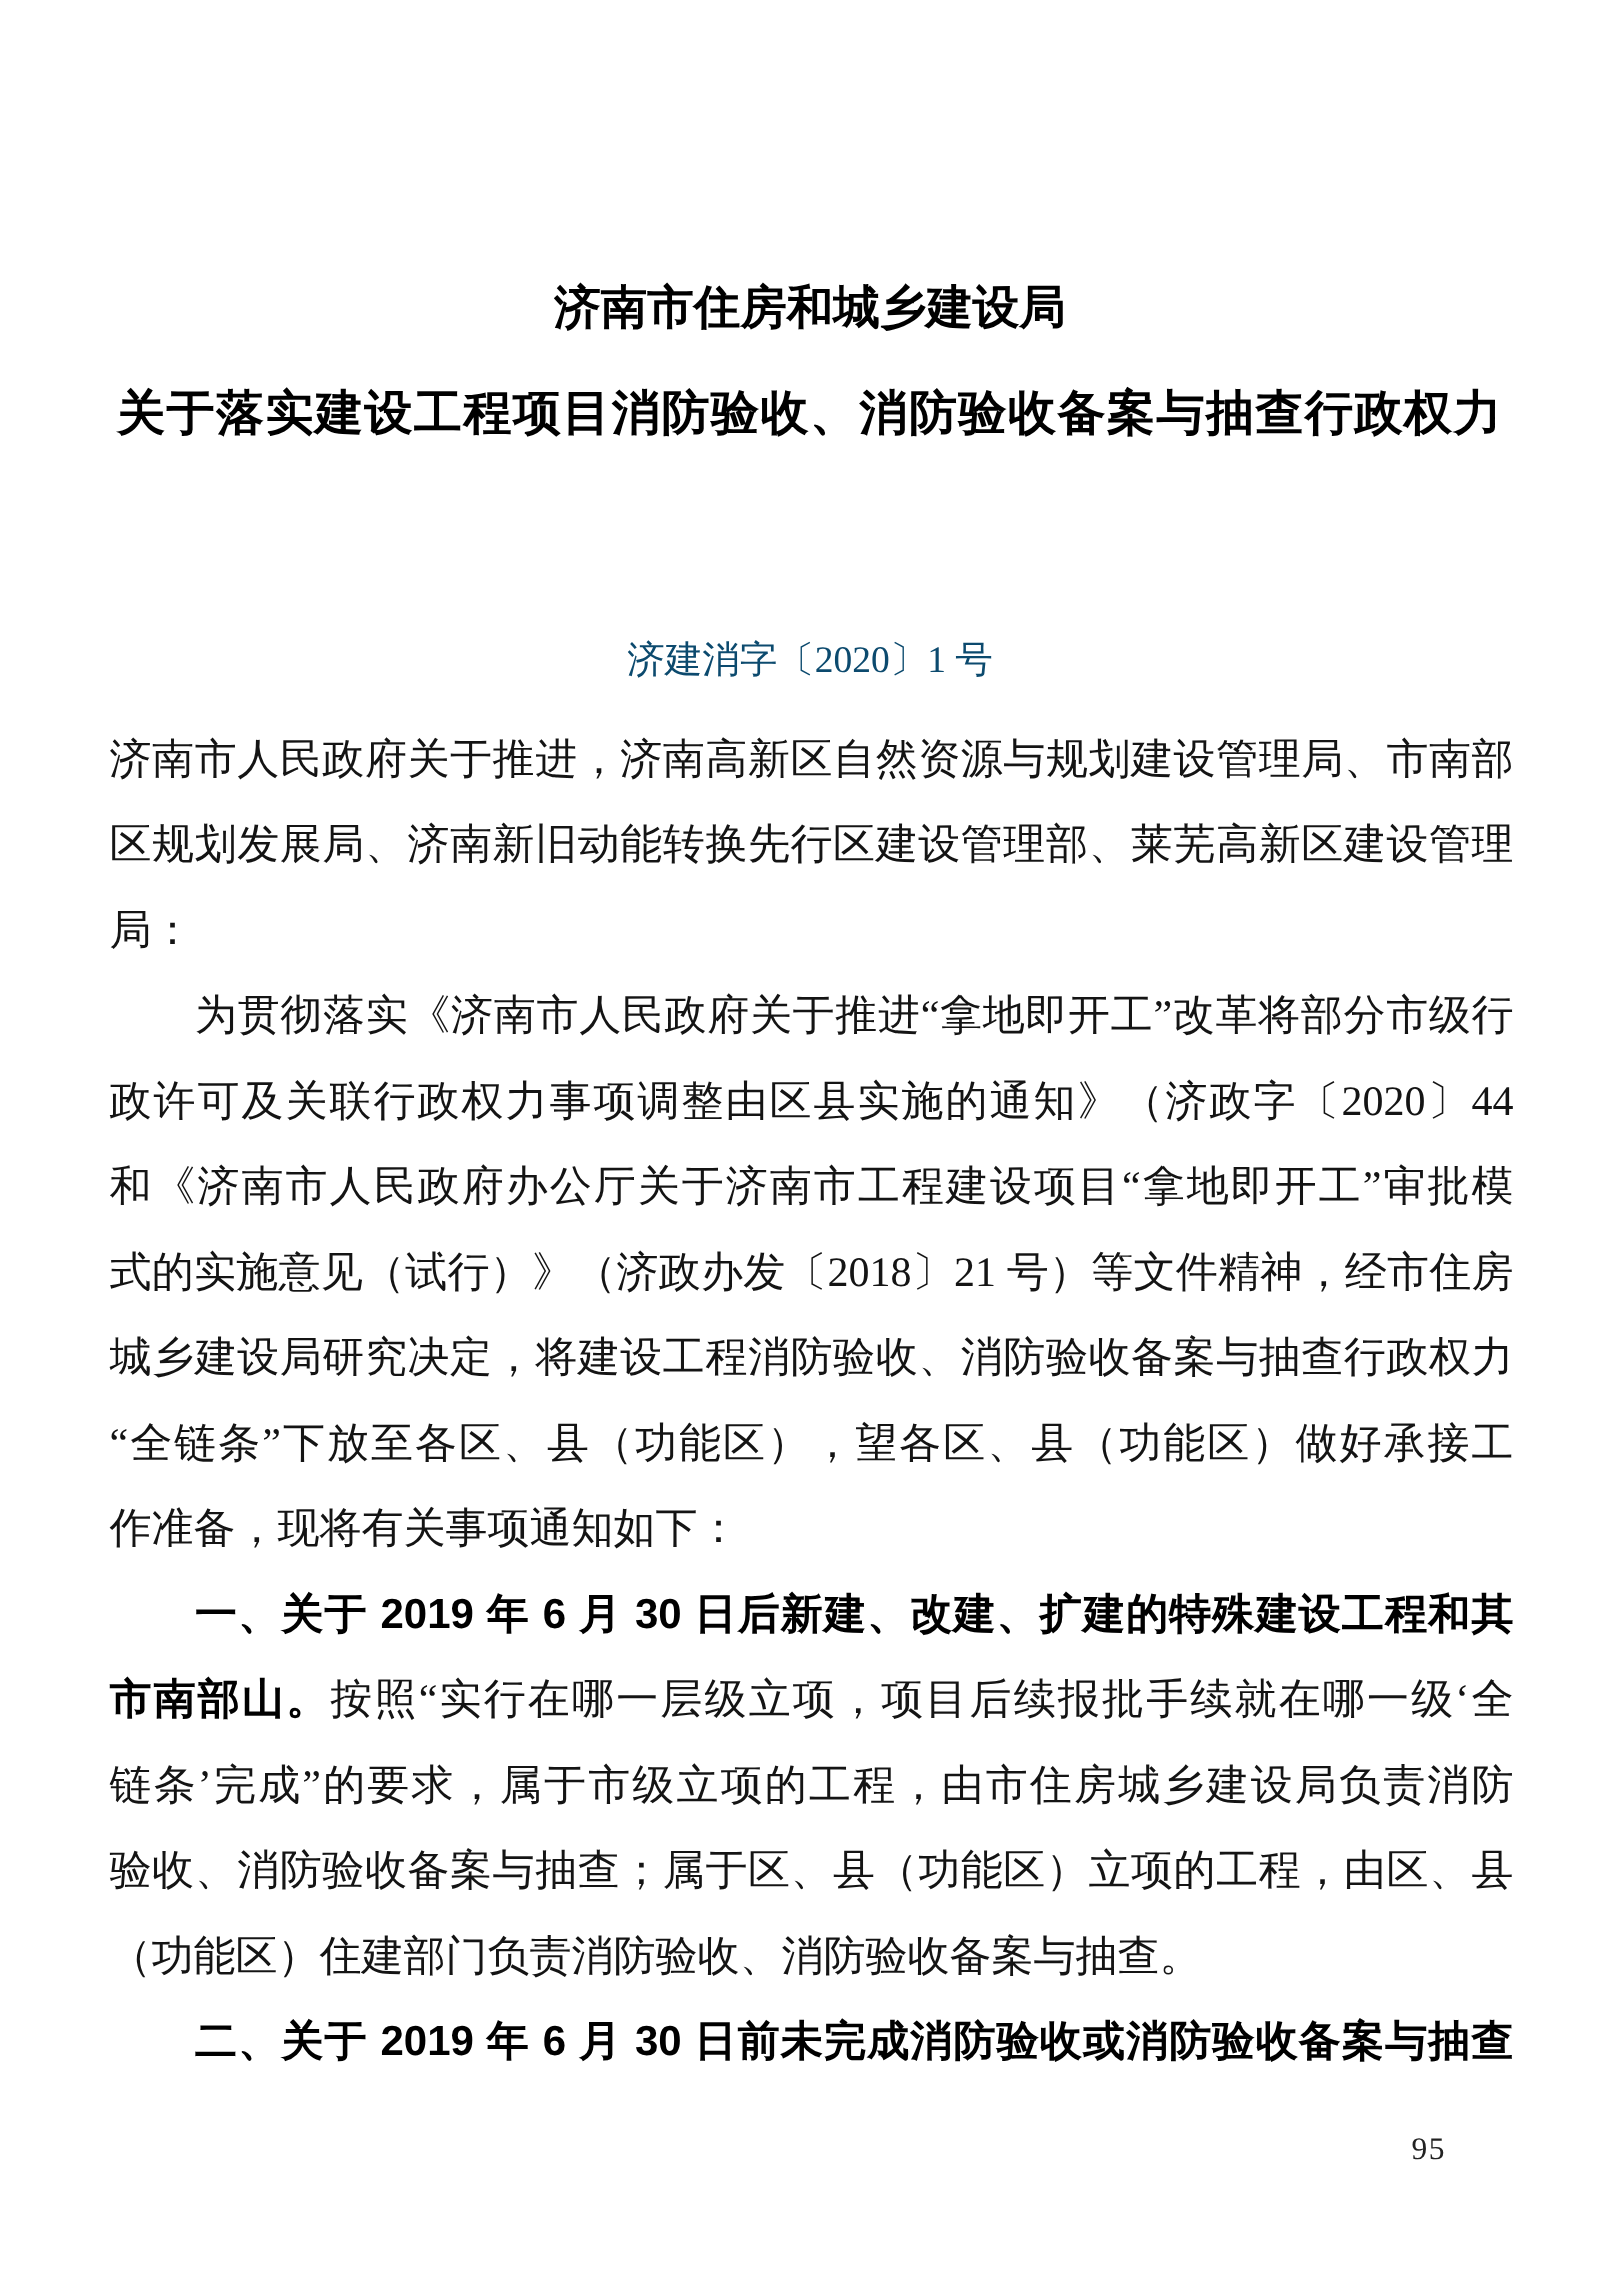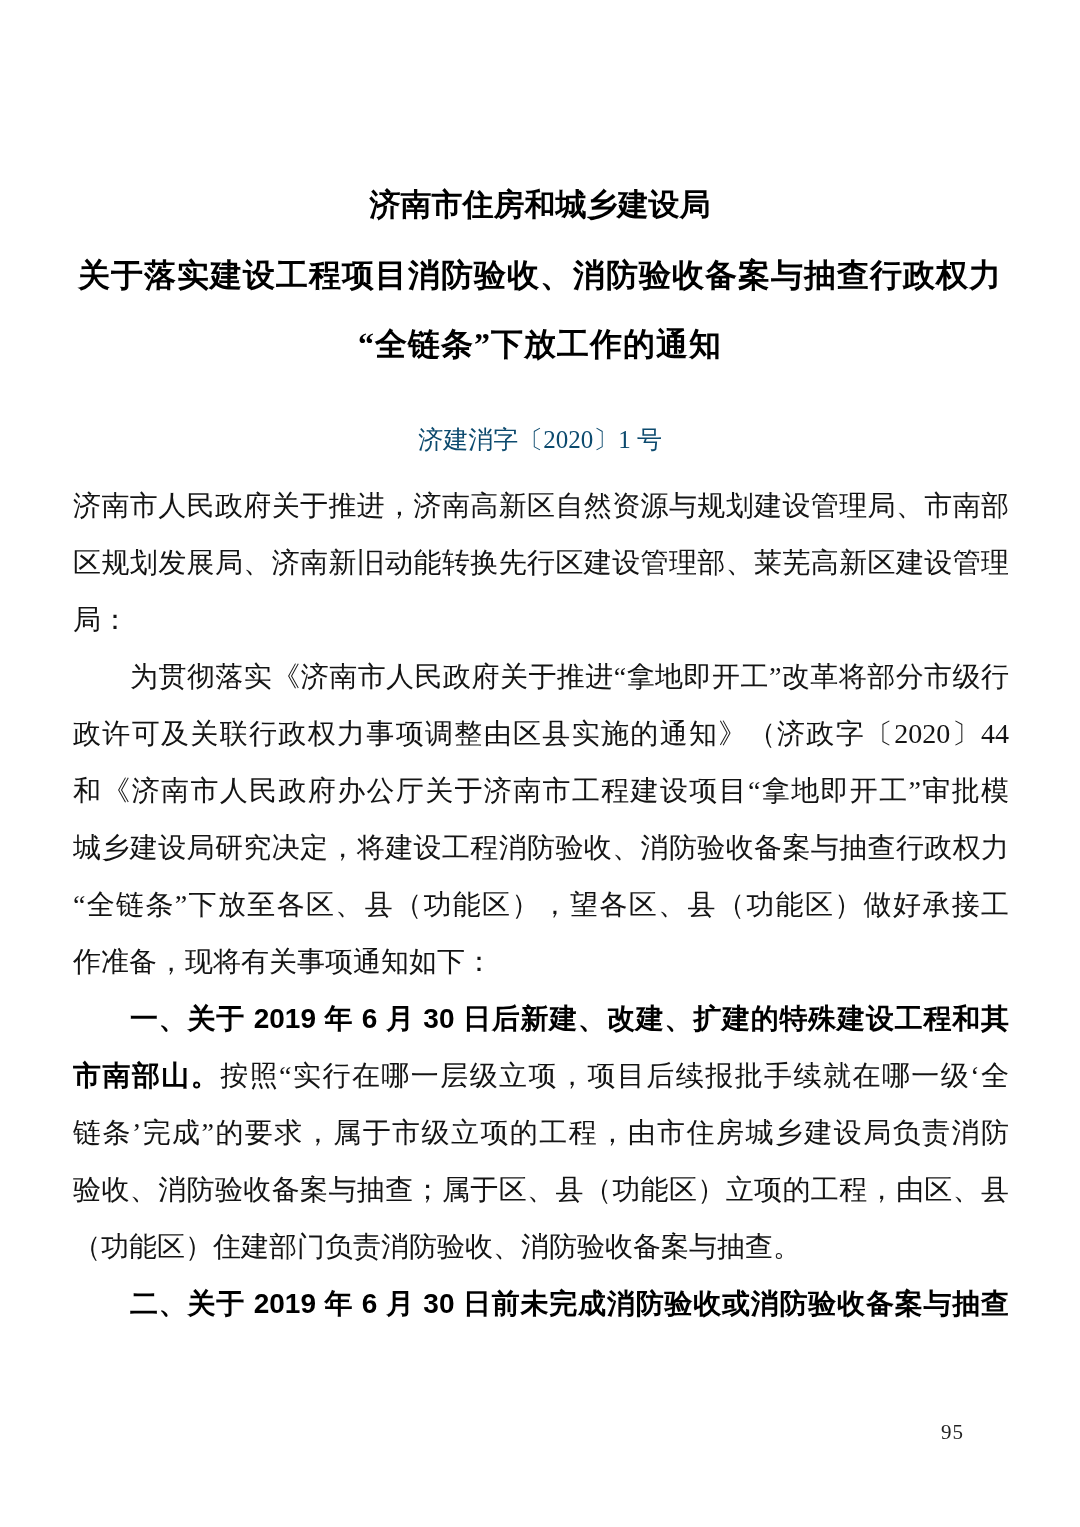--- a/index.html
+++ b/index.html
@@ -89,31 +89,31 @@
       -2px -2px 3px rgba(160,160,160,0.40);
   }
 </style>
 </head>
 <body>
 
 <div class="page">
 
   <div class="title-line title-line-1">济南市住房和城乡建设局</div>
   <div class="title-line title-line-2">关于落实建设工程项目消防验收、消防验收备案与抽查行政权力</div>
-  <div class="title-line title-line-3">“全链条”下放工作的通知</div>
 
   <div class="doc-number">济建消字〔2020〕1 号</div>
 
   <div class="body-block">
     <div class="line"><span class="b"></span><span>济南市人民政府关于推进，济南高新区自然资源与规划建设管理局、市南部山</span></div>
     <div class="line"><span class="b"></span><span>区规划发展局、济南新旧动能转换先行区建设管理部、莱芜高新区建设管理</span></div>
     <div class="line left"><span class="b"></span><span>局：</span></div>
     <div class="line indent"><span class="b"></span><span>为贯彻落实《济南市人民政府关于推进“拿地即开工”改革将部分市级行</span></div>
     <div class="line"><span class="b"></span><span>政许可及关联行政权力事项调整由区县实施的通知》（济政字〔2020〕44 号）</span></div>
     <div class="line"><span class="b"></span><span>和《济南市人民政府办公厅关于济南市工程建设项目“拿地即开工”审批模</span></div>
+    <div class="line"><span class="b"></span><span>式的实施意见（试行）》（济政办发〔2018〕21 号）等文件精神，经市住房</span></div>
     <div class="line"><span class="b"></span><span>城乡建设局研究决定，将建设工程消防验收、消防验收备案与抽查行政权力</span></div>
     <div class="line"><span class="b"></span><span>“全链条”下放至各区、县（功能区），望各区、县（功能区）做好承接工</span></div>
     <div class="line left"><span class="b"></span><span>作准备，现将有关事项通知如下：</span></div>
     <div class="line indent"><span class="b">一、关于 2019 年 6 月 30 日后新建、改建、扩建的特殊建设工程和其他</span><span></span></div>
     <div class="line"><span class="b">市南部山。</span><span>按照“实行在哪一层级立项，项目后续报批手续就在哪一级‘全</span></div>
     <div class="line"><span class="b"></span><span>链条’完成”的要求，属于市级立项的工程，由市住房城乡建设局负责消防</span></div>
     <div class="line"><span class="b"></span><span>验收、消防验收备案与抽查；属于区、县（功能区）立项的工程，由区、县</span></div>
     <div class="line left"><span class="b"></span><span>（功能区）住建部门负责消防验收、消防验收备案与抽查。</span></div>
     <div class="line indent"><span class="b">二、关于 2019 年 6 月 30 日前未完成消防验收或消防验收备案与抽查工</span><span></span></div>
   </div>

